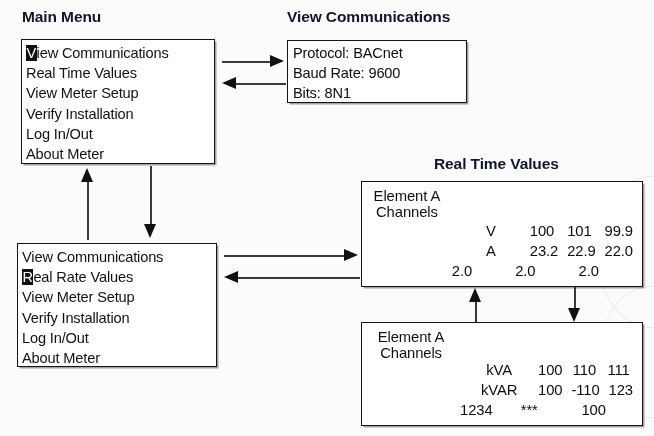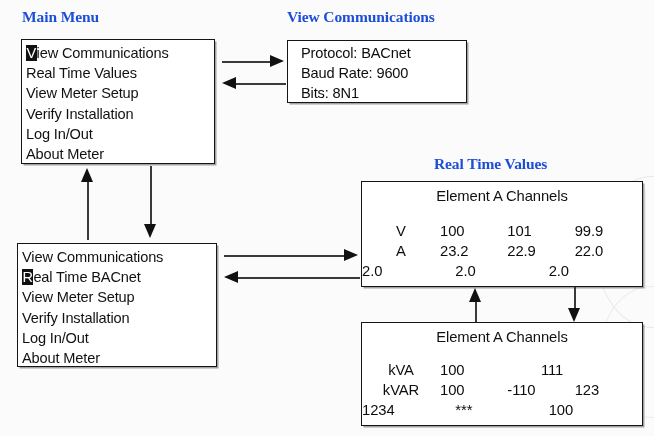--- a/index.html
+++ b/index.html
@@ -48,22 +48,21 @@
     background: #f0f0f0;
   }
 
   
   .panel-title {
     position: absolute;
     font-weight: bold;
     font-size: 15.5px;
     letter-spacing: -0.1px;
     white-space: nowrap;
-    color: #1d4ed8;
-    font-family: Liberation Serif, serif;
+    color: #0f172a;
   }
   #title-main-menu { left: 22px; top: 8px; }
   #title-view-communications { left: 287px; top: 8px; }
   #title-real-time-values { left: 434px; top: 155px; }
 
   
   .box {
     position: absolute;
     background: #ffffff;
     border: 1.6px solid #151515;
@@ -93,38 +92,37 @@
 
   #box-main-menu   { left: 21px;  top: 39px;  width: 194px; height: 125px; }
   #box-second-menu { left: 17px;  top: 243px; width: 200px; height: 124px; }
 
   
   #box-view-communications { left: 287px; top: 40px; width: 180px; height: 63px; }
   .comm-list {
     position: absolute;
     left: 0; top: 0; right: 0; bottom: 0;
     padding: 2px 0 0 5px;
-    margin-left: 8px;
   }
   .comm-item {
     font-size: 14.6px;
     line-height: 20px;
     white-space: nowrap;
     letter-spacing: -0.15px;
   }
 
   
   #box-table-top    { left: 361px; top: 181px; width: 282px; height: 106px; }
   #box-table-bottom { left: 361px; top: 322px; width: 282px; height: 104px; }
 
   .table-wrap {
     position: absolute;
     left: 0; top: 0; right: 0; bottom: 0;
     display: flex;
-    flex-direction: column;
+    flex-direction: row;
   }
   .table-header {
     text-align: center;
     font-size: 14.8px;
     letter-spacing: -0.1px;
     padding-top: 6px;
     color: #111111;
   }
   .table-grid {
     flex: 1;
@@ -238,21 +236,21 @@
 
   <div class="arrow-line arrow-v" style="left:150px; top:166px; height:58px;"></div>
   <div class="arrow-head head-down" style="left:144px; top:224px;"></div>
 
   <div class="box" id="box-second-menu">
     <div class="menu-list">
       <div class="menu-item">
         <span>View Communications</span>
       </div>
       <div class="menu-item">
-        <span class="sel">R</span><span>eal Time BACnet</span>
+        <span class="sel">R</span><span>eal Rate Values</span>
       </div>
       <div class="menu-item">
         <span>View Meter Setup</span>
       </div>
       <div class="menu-item">
         <span>Verify Installation</span>
       </div>
       <div class="menu-item">
         <span>Log In/Out</span>
       </div>
@@ -301,20 +299,21 @@
   <div class="arrow-line arrow-v" style="left:574px; top:287px; height:22px;"></div>
   <div class="arrow-head head-down" style="left:568px; top:308px;"></div>
 
   <div class="box" id="box-table-bottom">
     <div class="table-wrap">
       <div class="table-header">Element A Channels</div>
       <div class="table-grid">
         <div class="table-row">
           <span class="cell-label">kVA</span>
           <span class="cell-value">100</span>
+          <span class="cell-value">110</span>
           <span class="cell-value">111</span>
         </div>
         <div class="table-row">
           <span class="cell-label">kVAR</span>
           <span class="cell-value">100</span>
           <span class="cell-value">-110</span>
           <span class="cell-value">123</span>
         </div>
         <div class="table-row">
           <span class="cell-value">1234</span>

